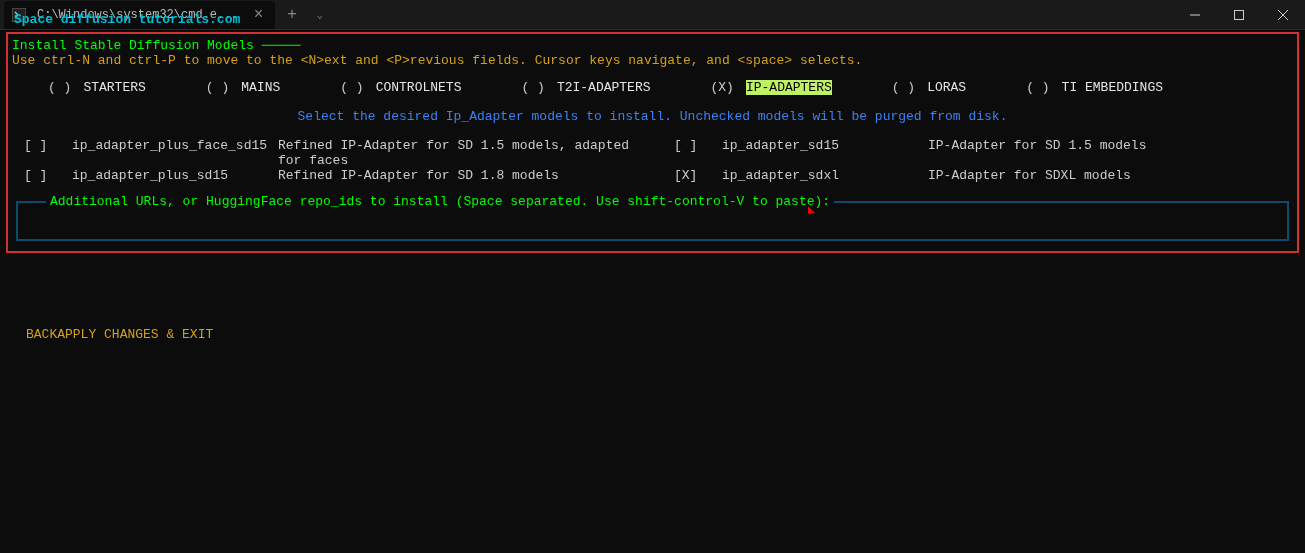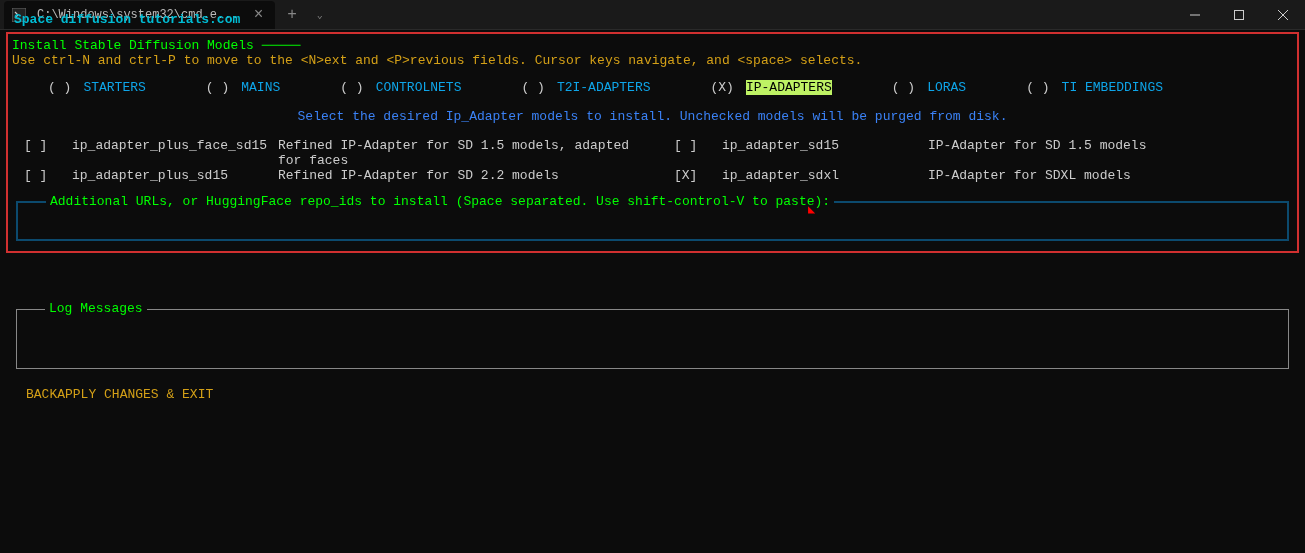--- a/index.html
+++ b/index.html
@@ -80,21 +80,21 @@
 .title-line { color: #00ff00; }
 .help-line { color: #d4a017; }
 .tabs-row {
   display: flex;
   gap: 60px;
   padding: 12px 36px 8px 36px;
   white-space: nowrap;
 }
 .radio-tab { display: inline-flex; gap: 12px; cursor: pointer; }
 .radio-mark { color: #cccccc; }
-.radio-label { color: #0ea5e9; }
+.radio-label { color: #e5e5e5; }
 .selected .radio-label { background: #bef264; color: #000; }
 .instruction { color: #3b82f6; text-align: center; padding: 6px 0; }
 .models-grid {
   display: grid;
   grid-template-columns: 32px 190px 380px 32px 190px 1fr;
   column-gap: 16px;
   row-gap: 0;
   padding: 8px 12px 0 12px;
 }
 .chk { color: #ccc; cursor: pointer; }
@@ -225,34 +225,31 @@
     <div class="models-grid">
       <span class="chk">[ ]</span>
       <span class="model-name">ip_adapter_plus_face_sd15</span>
       <span class="model-desc">Refined IP-Adapter for SD 1.5 models, adapted for faces</span>
       <span class="chk">[ ]</span>
       <span class="model-name">ip_adapter_sd15</span>
       <span class="model-desc">IP-Adapter for SD 1.5 models</span>
 
       <span class="chk">[ ]</span>
       <span class="model-name">ip_adapter_plus_sd15</span>
-      <span class="model-desc">Refined IP-Adapter for SD 2.2 models</span>
+      <span class="model-desc">Refined IP-Adapter for SD 1.8 models</span>
       <span class="chk">[X]</span>
       <span class="model-name">ip_adapter_sdxl</span>
       <span class="model-desc">IP-Adapter for SDXL models</span>
     </div>
 
     <div class="field-box">
       <span class="field-label">Additional URLs, or HuggingFace repo_ids to install (Space separated. Use shift-control-V to paste):</span>
     </div>
 
     <div class="cursor-arrow">◣</div>
   </div>
 
-  <div class="log-box">
-    <span class="log-label">Log Messages</span>
-  </div>
 
   <div class="footer">
     <span class="footer-btn">BACK</span>
     <span class="footer-btn">APPLY CHANGES &amp; EXIT</span>
   </div>
 </div>
 
 </body></html>

